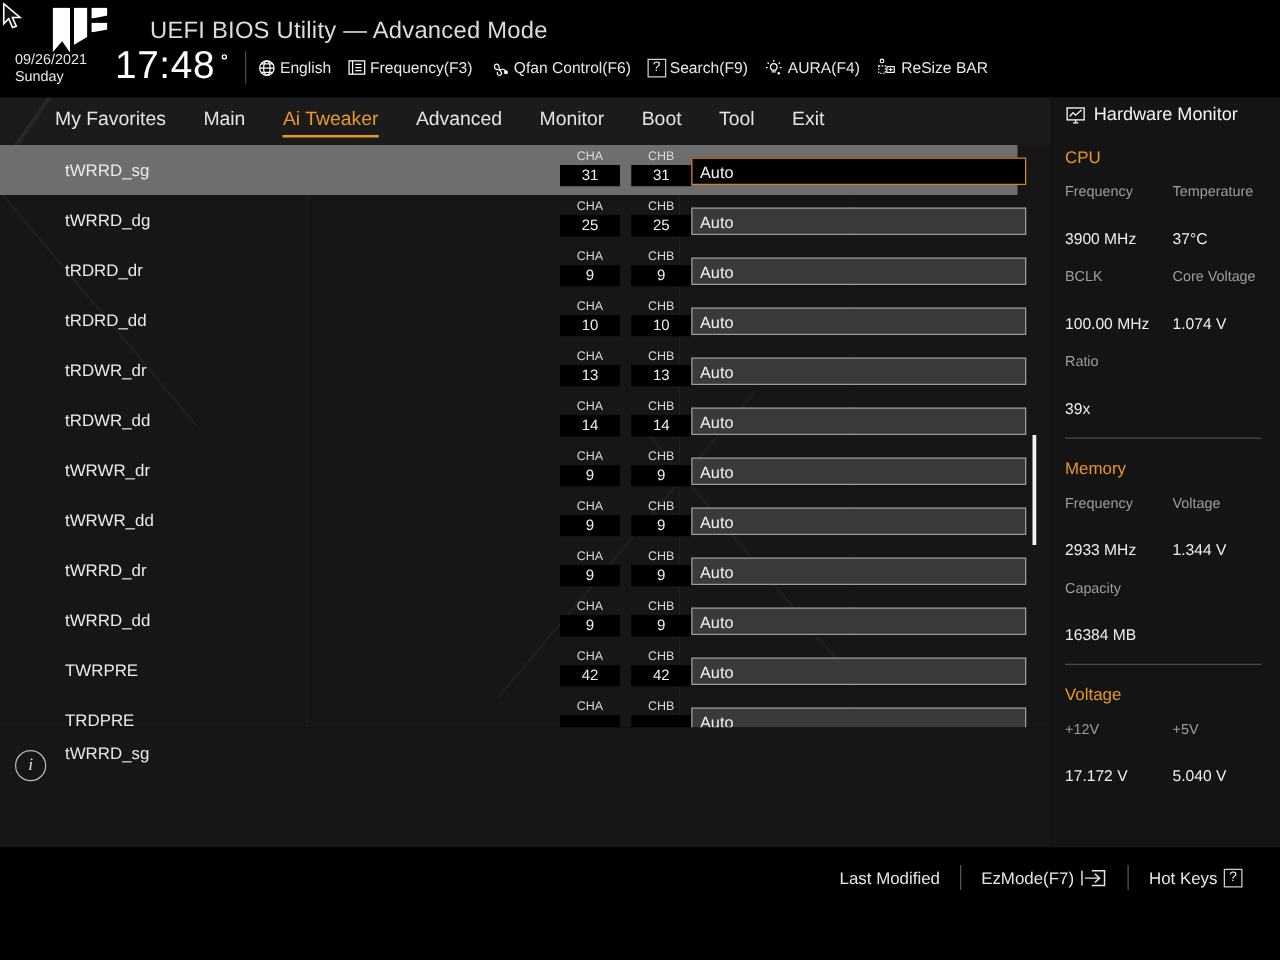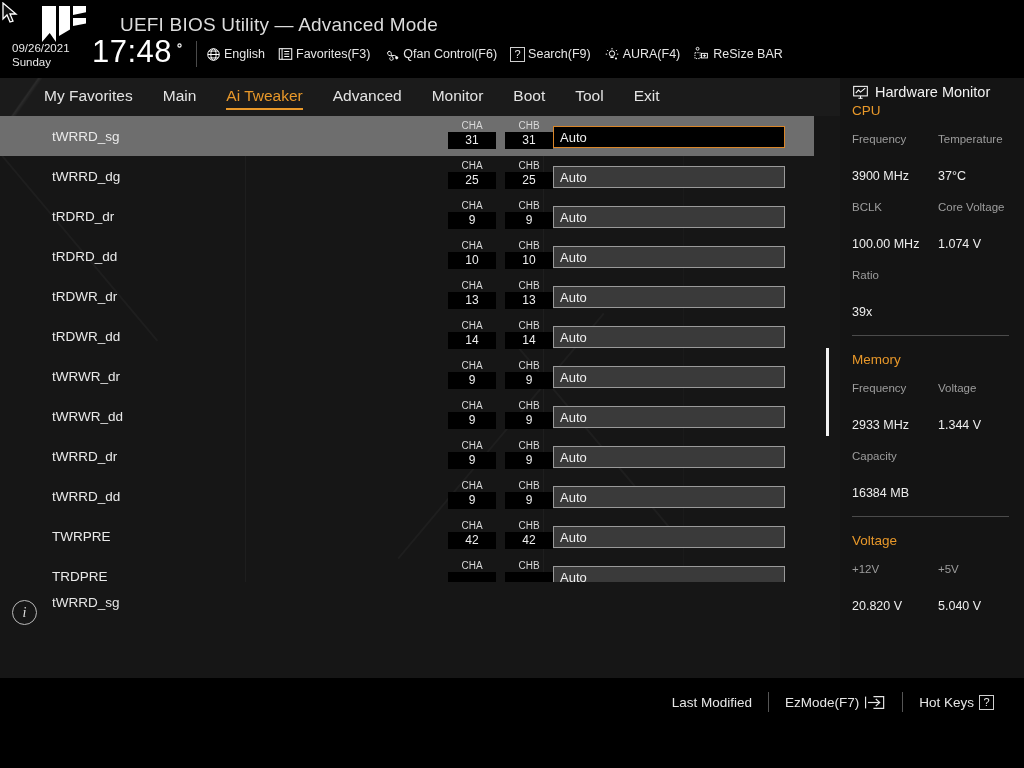--- a/index.html
+++ b/index.html
@@ -131,21 +131,21 @@
     width: 48px; text-align: center;
   }
   .ch-name { font-size: 10px; color: #d8d8d8; line-height: 12px; }
   .ch-val {
     background: #000; color: #efefef; font-size: 12px;
     height: 17px; line-height: 17px;
   }
   .row.selected .ch-val { background:#000; }
   .val-input {
     position: absolute; left: 553px; top: 10px;
-    width: 232px; height: 22px;
+    width: 268px; height: 22px;
     background: #3a3a3a; border: 1px solid #9a9a9a;
     color: #f0f0f0; font-size: 13px;
     display: flex; align-items: center; padding-left: 6px;
   }
   .row.selected .val-input {
     background: #000; border: 1px solid #d9862a;
   }
 
   
   .scroll-track {
@@ -175,21 +175,21 @@
   }
 
   
   .sidebar {
     position: absolute; left: 840px; top: 78px; width: 184px; height: 600px;
     background: #141414; overflow: hidden;
   }
   .sb-inner { position: relative; padding: 6px 0 0 12px; }
   .sb-title {
     display: flex; align-items: center; gap: 6px;
-    font-size: 14.5px; color: #f2f2f2; margin-bottom: 3px;
+    font-size: 14.5px; color: #f2f2f2; margin-bottom: 18px;
   }
   .sb-section {
     font-size: 13.5px; color: #e8982a; margin-bottom: 13px;
   }
   .sb-grid { display: flex; margin-bottom: 14px; }
   .sb-cell { width: 86px; }
   .sb-k { font-size: 11.5px; color: #9d9d9d; line-height: 17px; }
   .sb-v { font-size: 12.5px; color: #eeeeee; line-height: 17px; margin-top: 20px; }
   .sb-hr {
     width: 157px; height: 1px; background: #4b4b4b;
@@ -265,21 +265,21 @@
       </div>
 
       <div class="hdr-tool">
         <svg width="15" height="14" viewBox="0 0 24 22" fill="none" stroke="#fff" stroke-width="1.6">
           <rect x="2" y="2.5" width="20" height="17"></rect>
           <line x1="6.5" y1="2.5" x2="6.5" y2="19.5"></line>
           <line x1="10" y1="7" x2="18" y2="7"></line>
             <line x1="10" y1="11" x2="18" y2="11"></line>
             <line x1="10" y1="15" x2="18" y2="15"></line>
         </svg>
-        <span>Favorites(F3)</span>
+        <span>Frequency(F3)</span>
       </div>
 
       <div class="hdr-tool">
         <svg width="17" height="15" viewBox="0 0 26 22" fill="none" stroke="#fff" stroke-width="1.5">
           <path d="M13 13c-3 0-6-1-6-4s4-4 5-1.5S13 13 13 13z"></path>
           <path d="M13 13c2 2 4 5 1.5 6.5S9 18 11 15.5"></path>
           <path d="M13 13c3-1 7-1 7 1.5"></path>
           <circle cx="21" cy="16" r="1.7" fill="#fff"></circle>
         </svg>
         <span>Qfan Control(F6)</span>
@@ -572,21 +572,21 @@
             <div class="sb-cell">
               <div class="sb-k">Capacity</div>
               <div class="sb-v">16384 MB</div>
             </div>
           </div>
           <div class="sb-hr"></div>
           <div class="sb-section">Voltage</div>
           <div class="sb-grid">
             <div class="sb-cell">
               <div class="sb-k">+12V</div>
-              <div class="sb-v">20.820 V</div>
+              <div class="sb-v">17.172 V</div>
             </div>
             <div class="sb-cell">
               <div class="sb-k">+5V</div>
               <div class="sb-v">5.040 V</div>
             </div>
           </div>
         </div>
     </div>
   </div>
 

